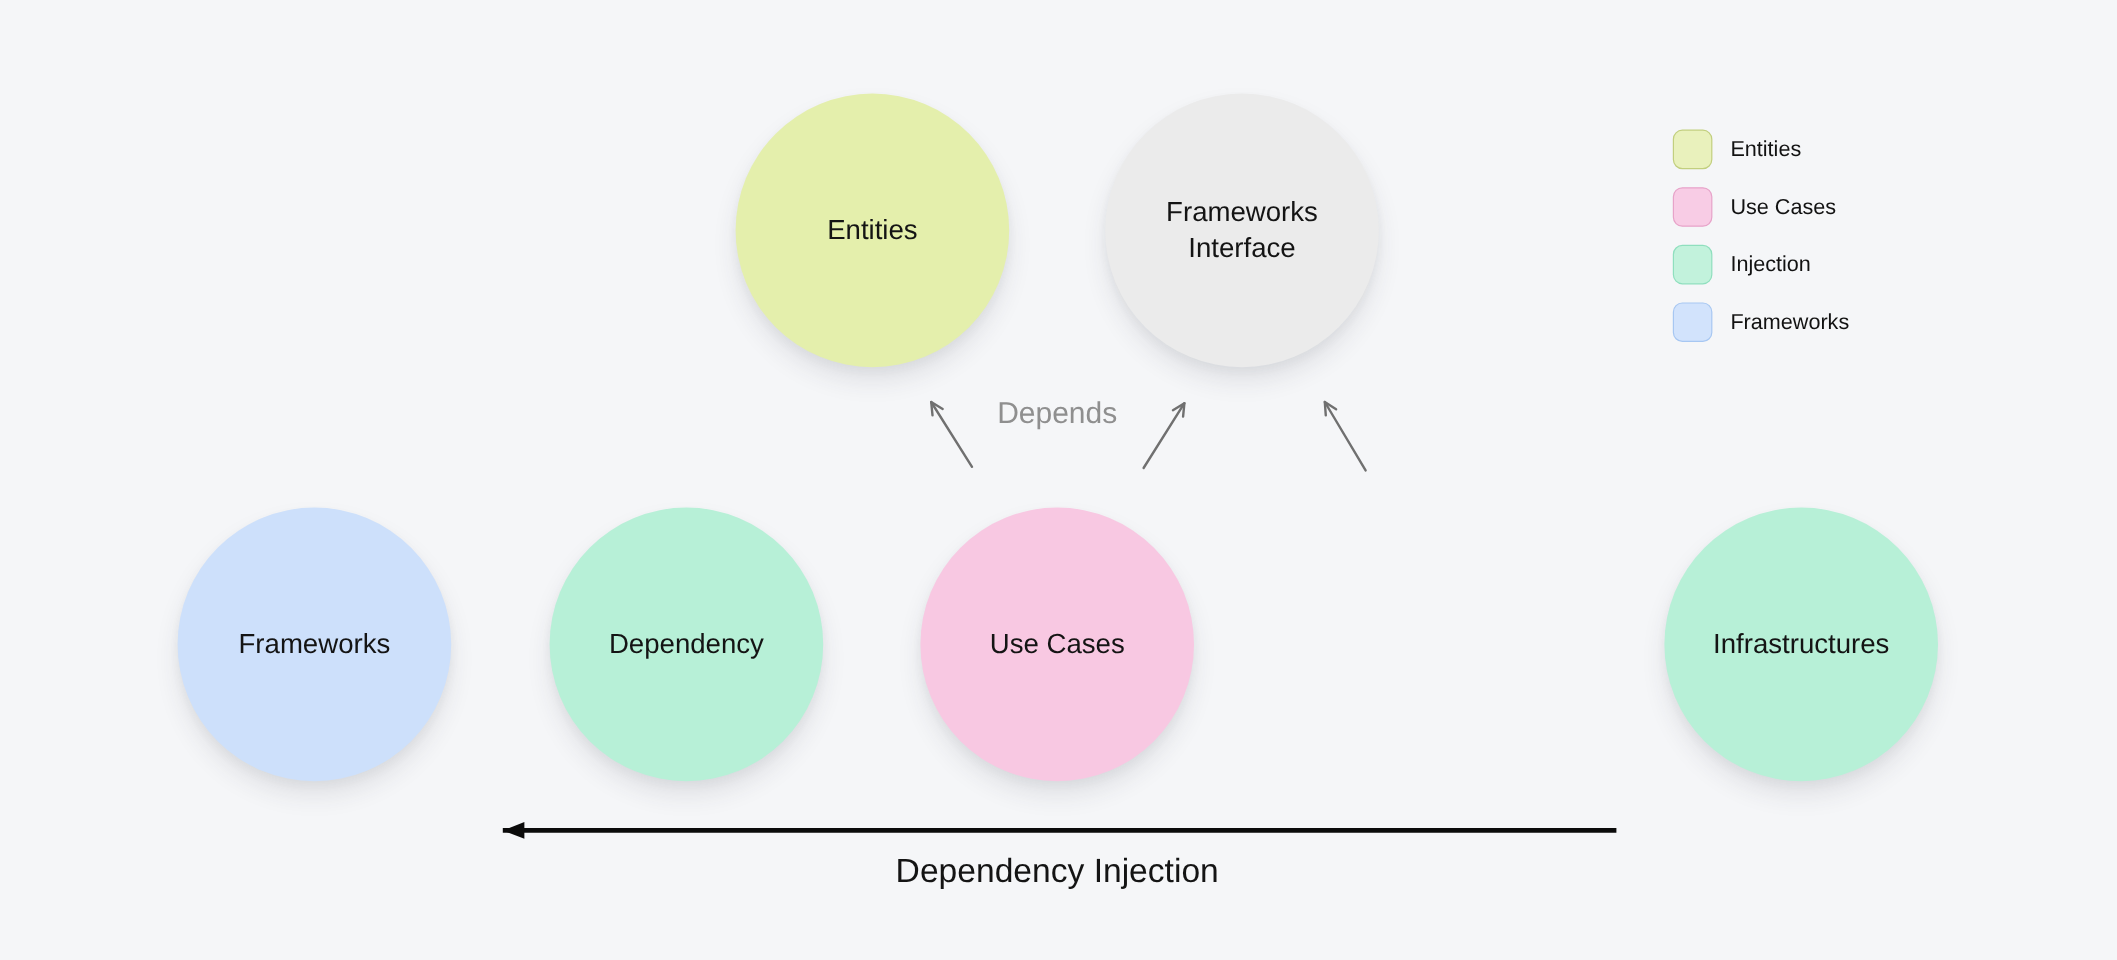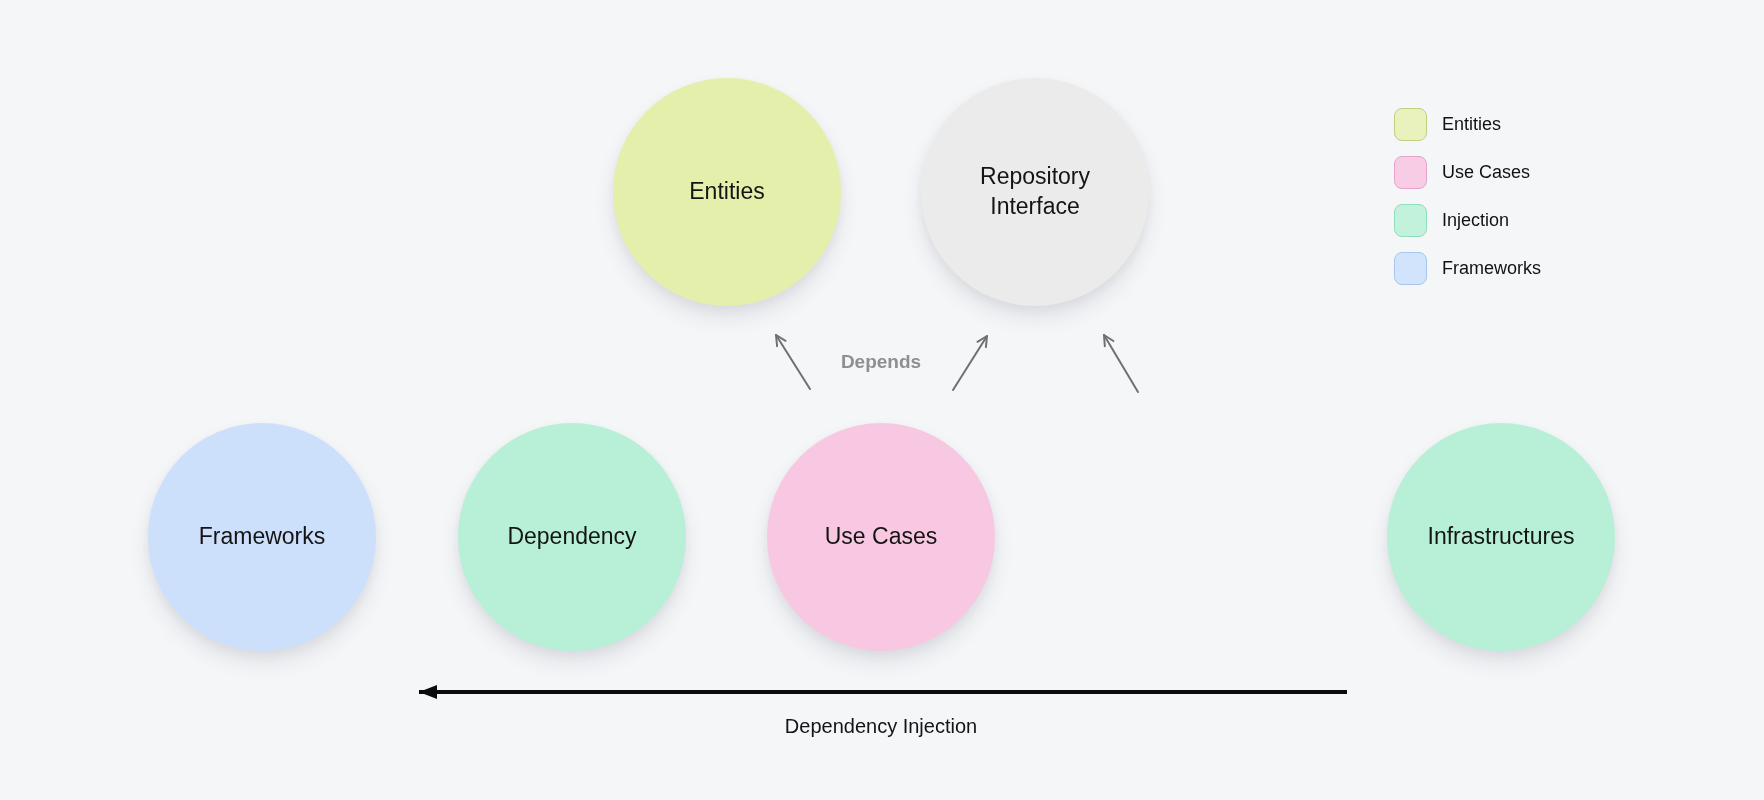--- a/index.html
+++ b/index.html
@@ -36,22 +36,22 @@
   .node span{display:block; max-width:172px;}
   .node-entities{left:613px; top:78px; background:var(--node-entities);}
   .node-repository-interface{left:921px; top:78px; background:var(--node-repository-interface);}
   .node-frameworks{left:148px; top:423px; background:var(--node-frameworks);}
   .node-presenters{left:458px; top:423px; background:var(--node-adapters);}
   .node-use-cases{left:767px; top:423px; background:var(--node-use-cases);}
   .node-repositories{left:1077px; top:423px; background:var(--node-adapters);}
   .node-infrastructures{left:1387px; top:423px; background:var(--node-adapters);justify-content:center;}
 
   .annotation{position:absolute; transform:translate(-50%,-50%); white-space:nowrap;}
-  .depends-label{left:881px; top:362px; font-size:19px; color:var(--depends-text);font-weight:bold;}
-  .di-label{left:881px; top:726px; font-size:20px; font-weight:500; color:var(--text);}
+  .depends-label{left:881px; top:345px; font-size:25px; color:var(--depends-text);}
+  .di-label{left:881px; top:726px; font-size:28px; font-weight:500; color:var(--text);}
 
   .legend{position:absolute; left:1394px; top:108px;}
   .legend-item{display:flex; align-items:center; margin-bottom:15px; height:33px;}
   .legend-swatch{width:33px; height:33px; border-radius:8px; border:1px solid; flex:0 0 auto;}
   .legend-label{margin-left:15px; font-size:18px; color:#121212; white-space:nowrap;}
   .sw-entities{background:var(--legend-entities-fill); border-color:var(--legend-entities-border);}
   .sw-use-cases{background:var(--legend-use-cases-fill); border-color:var(--legend-use-cases-border);}
   .sw-adapters{background:var(--legend-adapters-fill); border-color:var(--legend-adapters-border);}
   .sw-frameworks{background:var(--legend-frameworks-fill); border-color:var(--legend-frameworks-border);}
 </style>
@@ -72,21 +72,21 @@
     <line class="depends-edge" x1="810" y1="389" x2="776" y2="335" marker-end="url(#vhead)"></line>
     <line class="depends-edge" x1="953" y1="390" x2="987" y2="336" marker-end="url(#vhead)"></line>
     <line class="depends-edge" x1="1138" y1="392" x2="1104" y2="335" marker-end="url(#vhead)"></line>
     <line class="di-edge" x1="1347" y1="692" x2="419" y2="692" marker-end="url(#dihead)"></line>
   </svg>
 
   <div class="node node-entities">
     <span>Entities</span>
   </div>
   <div class="node node-repository-interface">
-    <span>Repository Interface</span>
+    <span>Frameworks Interface</span>
   </div>
 
   <div class="node node-frameworks">
     <span>Frameworks</span>
   </div>
   <div class="node node-presenters">
     <span>Dependency</span>
   </div>
   <div class="node node-use-cases">
     <span>Use Cases</span>

